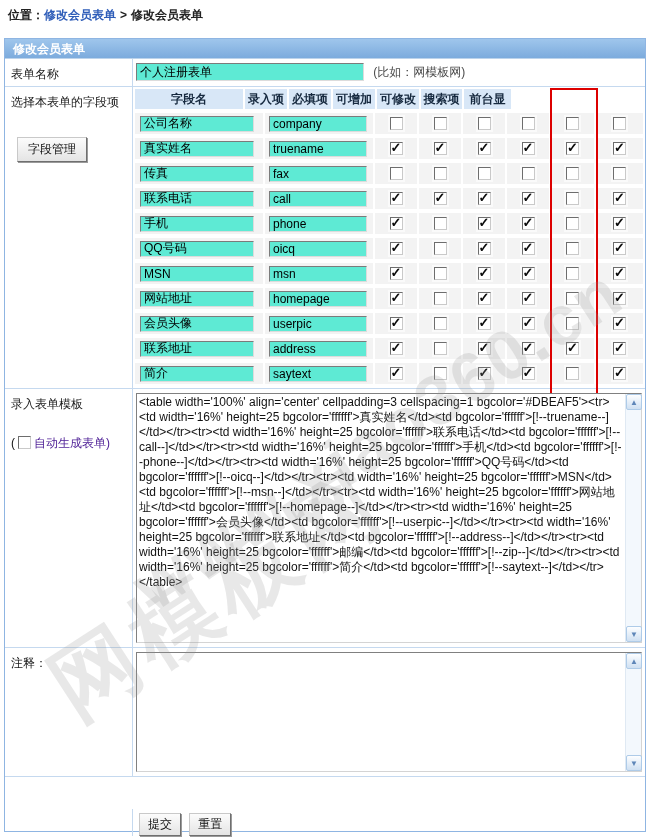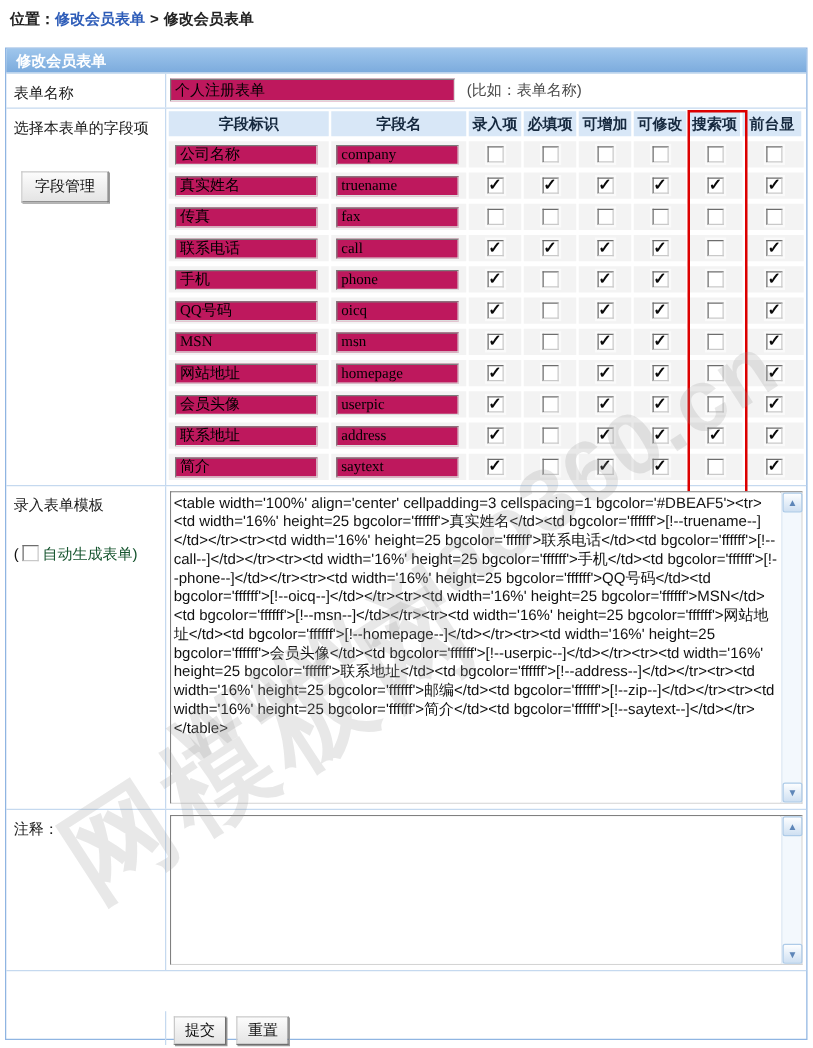--- a/index.html
+++ b/index.html
@@ -20,22 +20,22 @@
 
   .prow { display:flex; border-bottom:1px solid #c5d9ef; }
   .prow.last { border-bottom:none; flex:1;margin-top:32px; }
   .plabel { width:128px; min-width:128px; border-right:1px solid #c5d9ef; padding:7px 6px; }
   .pcontent { flex:1; padding:4px 3px; position:relative; }
 
   
   .row-name { height:28px; }
   .row-name .pcontent { padding-top:4px; }
   .txt { border:1px solid #7b7b7b; border-bottom-color:#dcdcdc; border-right-color:#dcdcdc;
-    background:#be185d; font-size:12px; height:18px; padding:1px 3px;
-    font-family:Liberation Serif, serif; }
+    background:#5eead4; font-size:12px; height:18px; padding:1px 3px;
+    font-family:Liberation Sans, sans-serif; }
   .name-input { width:228px; }
   .hint { color:#4a4a4a; margin-left:6px; }
 
   
   .btn { font-size:12px; color:#111; background:linear-gradient(#fcfcfc,#e4e4e4);
     border:1px solid #6f6f6f; border-top-color:#c9c9c9; border-left-color:#c9c9c9;
     box-shadow:1px 1px 0 #9a9a9a; padding:3px 9px; cursor:pointer;
     font-family:"Liberation Sans","DejaVu Sans",sans-serif; }
   .manage-btn { margin:26px 0 0 6px; padding:3px 10px; }
 
@@ -58,21 +58,21 @@
   input.cb:checked::after { content:"✓"; position:absolute; left:0px; top:-3px;
     font-size:13px; font-weight:bold; color:#0a0a0a; }
 
   .red-box { position:absolute; left:417px; top:1px; width:48px; height:321px;
     border:2px solid #dc0000; pointer-events:none; }
 
   
   .row-template { height:260px; }
   .row-note { height:130px; }
   .auto-gen { margin-top:22px; white-space:nowrap; color:#111; }
-  .auto-gen .red-text { color:#14532d; }
+  .auto-gen .red-text { color:#4c1d95; }
   .auto-gen input.cb { vertical-align:-2px; margin:0 3px; }
 
   .ta-wrap { position:relative; border:1px solid #808080; border-bottom-color:#d4d4d4;
     border-right-color:#d4d4d4; background:#fff; width:506px; }
   .ta-big { height:250px; }
   .ta-small { height:120px; }
   .ta-wrap textarea { width:calc(100% - 17px); height:100%; border:none; outline:none; resize:none;
     font-family:"Liberation Sans","DejaVu Sans",sans-serif; font-size:12px; line-height:15px;
     padding:1px 2px; overflow:hidden; color:#111; background:#fff; }
   
@@ -102,32 +102,31 @@
     <span>位置：</span><a>修改会员表单</a><span class="sep">&gt;</span><span>修改会员表单</span>
   </div>
 
   <div class="panel">
     <div class="panel-header">修改会员表单</div>
 
     <div class="prow row-name">
       <div class="plabel">表单名称</div>
       <div class="pcontent">
         <input class="txt name-input" value="个人注册表单" style="">
-        <span class="hint">(比如：表单名称)</span>
+        <span class="hint">(比如：网模板网)</span>
       </div>
     </div>
 
     <div class="prow row-fields">
       <div class="plabel">
         <div>选择本表单的字段项</div>
         <button class="btn manage-btn">字段管理</button>
       </div>
       <div class="pcontent fields-wrap">
         <div class="fhead" id="fieldHead">
-            <span class="fh" style="width: 128px;">字段标识</span>
             <span class="fh" style="width: 108px;">字段名</span>
             <span class="fh" style="width: 42px;">录入项</span>
             <span class="fh" style="width: 42px;">必填项</span>
             <span class="fh" style="width: 42px;">可增加</span>
             <span class="fh" style="width: 42px;">可修改</span>
             <span class="fh" style="width: 41px;">搜索项</span>
             <span class="fh" style="width: 47px;">前台显示</span>
           </div>
         <div id="fieldRows">
             <div class="frow">

